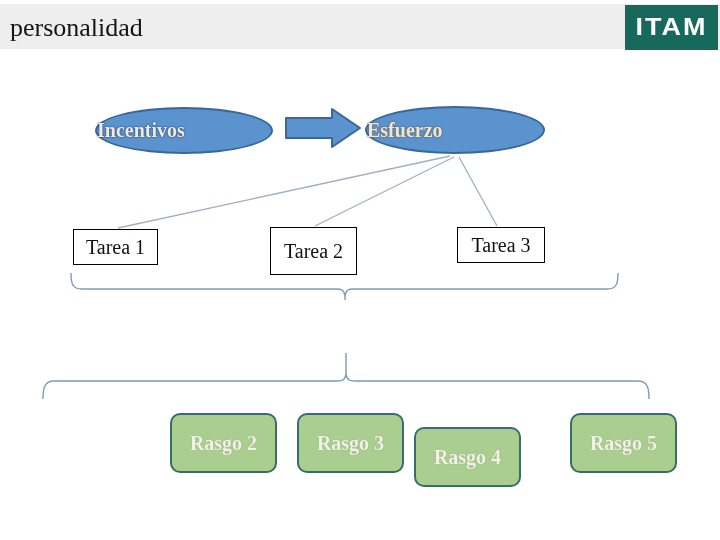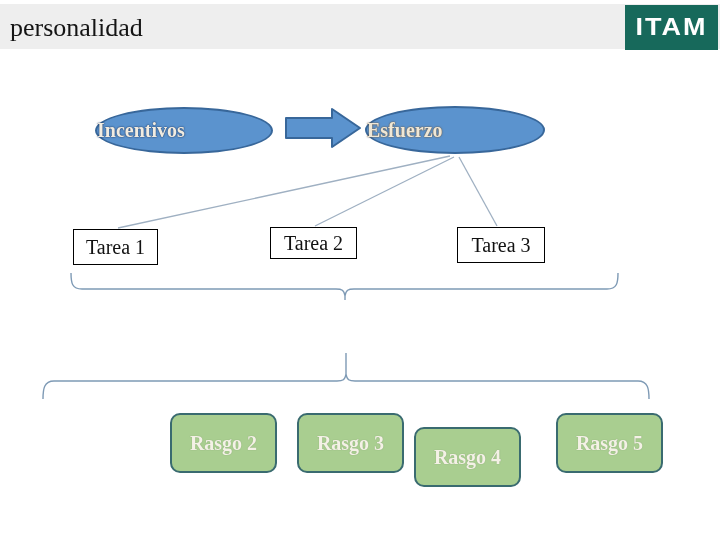--- a/index.html
+++ b/index.html
@@ -22,35 +22,35 @@
   .ellipse-esfuerzo{left:365px;top:106px;width:180px;height:48px;}
   .ellipse-label{font-weight:bold;font-size:20px;color:#f1ece1;
                  text-shadow:0 0 2px rgba(31,55,96,.95),0 0 1px rgba(31,55,96,.85);}
   .ellipse-esfuerzo .ellipse-label{color:#efe7d6;
                  text-shadow:0 0 2px rgba(112,86,58,.95),0 0 1px rgba(112,86,58,.85);}
 
   
   .task-box{position:absolute;background:#ffffff;border:1.5px solid #000000;box-sizing:border-box;
             display:flex;align-items:center;justify-content:center;font-size:20px;color:#111111;}
   .task-1{left:73px;top:229px;width:85px;height:36px;}
-  .task-2{left:270px;top:227px;width:87px;height:32px;}
+  .task-2{left:270px;top:227px;width:87px;height:48px;}
   .task-3{left:457px;top:227px;width:88px;height:36px;}
 
   
   .mapeo-box{position:absolute;left:170px;top:316px;width:317px;height:35px;background:#fbefcb;
              border:1.5px solid #1a1a1a;box-sizing:border-box;display:flex;align-items:center;
              justify-content:center;font-size:20px;color:#111111;}
 
   
   .trait-box{position:absolute;top:413px;width:107px;height:60px;background:#a9ce90;
              border:2.5px solid #3a6b70;border-radius:10px;box-sizing:border-box;
              display:flex;align-items:center;justify-content:center;}
   .trait-box span{font-weight:bold;font-size:20px;color:#f4f1e6;
                   text-shadow:0 0 1px rgba(90,120,80,.6);}
-  .trait-1{left:43px;} .trait-2{left:170px;} .trait-3{left:297px;} .trait-4{left:414px;margin-top:14px;} .trait-5{left:556px;text-align:center;}
+  .trait-1{left:43px;} .trait-2{left:170px;} .trait-3{left:297px;} .trait-4{left:414px;margin-top:14px;} .trait-5{left:570px;text-align:center;}
 
   .overlay{position:absolute;left:0;top:0;width:720px;height:540px;pointer-events:none;}
 </style>
 </head>
 <body>
 
 <div id="slide">
 
   <div class="title-band"></div>
   <div class="slide-title">

